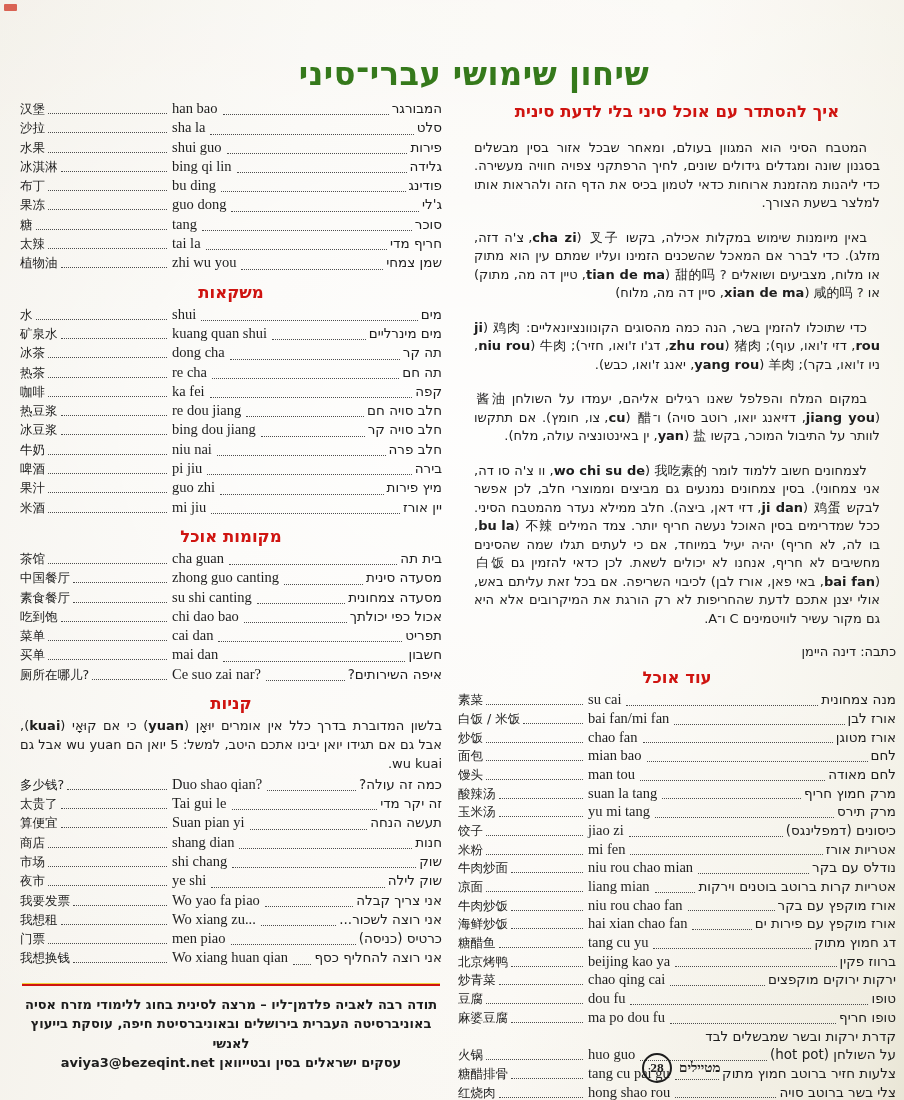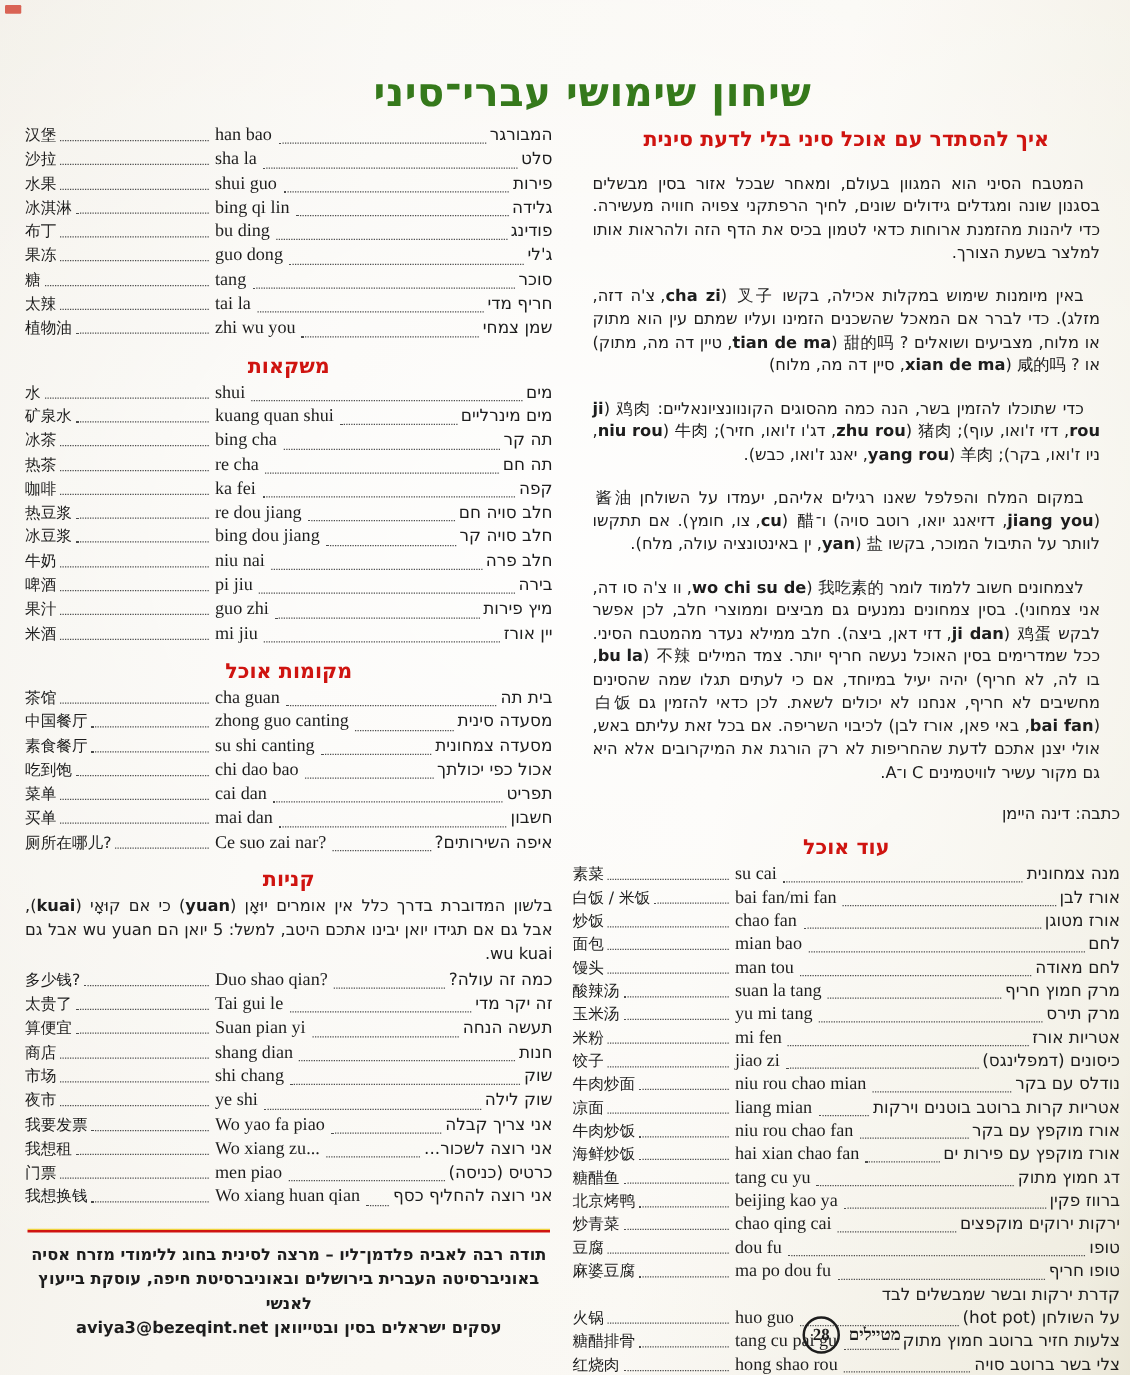--- a/index.html
+++ b/index.html
@@ -181,21 +181,21 @@
           </span>
           <span class="py">kuang quan shui</span>
           <span class="dots"></span>
           <span class="he">מים מינרליים</span>
         </div>
         <div class="row">
           <span class="cn-cell">
             <span class="cn">冰茶</span>
             <span class="dots"></span>
           </span>
-          <span class="py">bing cha</span>
+          <span class="py">dong cha</span>
           <span class="dots"></span>
           <span class="he">תה קר</span>
         </div>
         <div class="row">
           <span class="cn-cell">
             <span class="cn">热茶</span>
             <span class="dots"></span>
           </span>
           <span class="py">re cha</span>
           <span class="dots"></span>
@@ -507,35 +507,35 @@
           <span class="cn-cell">
             <span class="cn">玉米汤</span>
             <span class="dots"></span>
           </span>
           <span class="py">yu mi tang</span>
           <span class="dots"></span>
           <span class="he">מרק תירס</span>
         </div>
         <div class="row">
           <span class="cn-cell">
+            <span class="cn">饺子</span>
+            <span class="dots"></span>
+          </span>
+          <span class="py">jiao zi</span>
+          <span class="dots"></span>
+          <span class="he">כיסונים (דמפלינגס)</span>
+        </div>
+        <div class="row">
+          <span class="cn-cell">
             <span class="cn">米粉</span>
             <span class="dots"></span>
           </span>
           <span class="py">mi fen</span>
           <span class="dots"></span>
           <span class="he">אטריות אורז</span>
-        </div>
-        <div class="row">
-          <span class="cn-cell">
-            <span class="cn">饺子</span>
-            <span class="dots"></span>
-          </span>
-          <span class="py">jiao zi</span>
-          <span class="dots"></span>
-          <span class="he">כיסונים (דמפלינגס)</span>
         </div>
         <div class="row">
           <span class="cn-cell">
             <span class="cn">牛肉炒面</span>
             <span class="dots"></span>
           </span>
           <span class="py">niu rou chao mian</span>
           <span class="dots"></span>
           <span class="he">נודלס עם בקר</span>
         </div>

